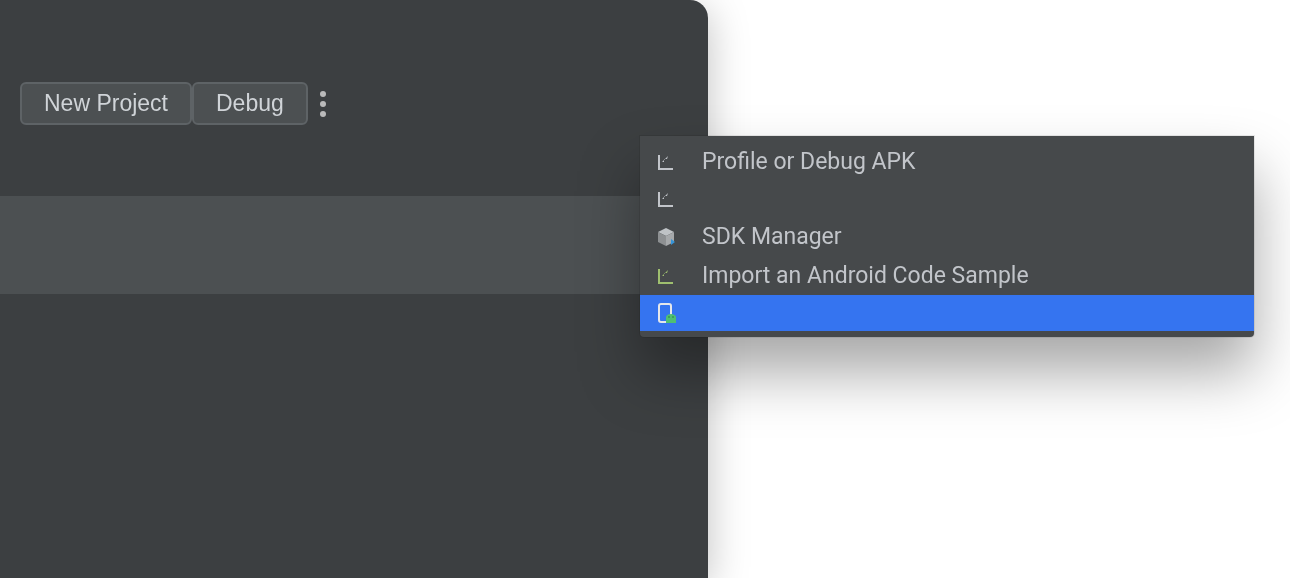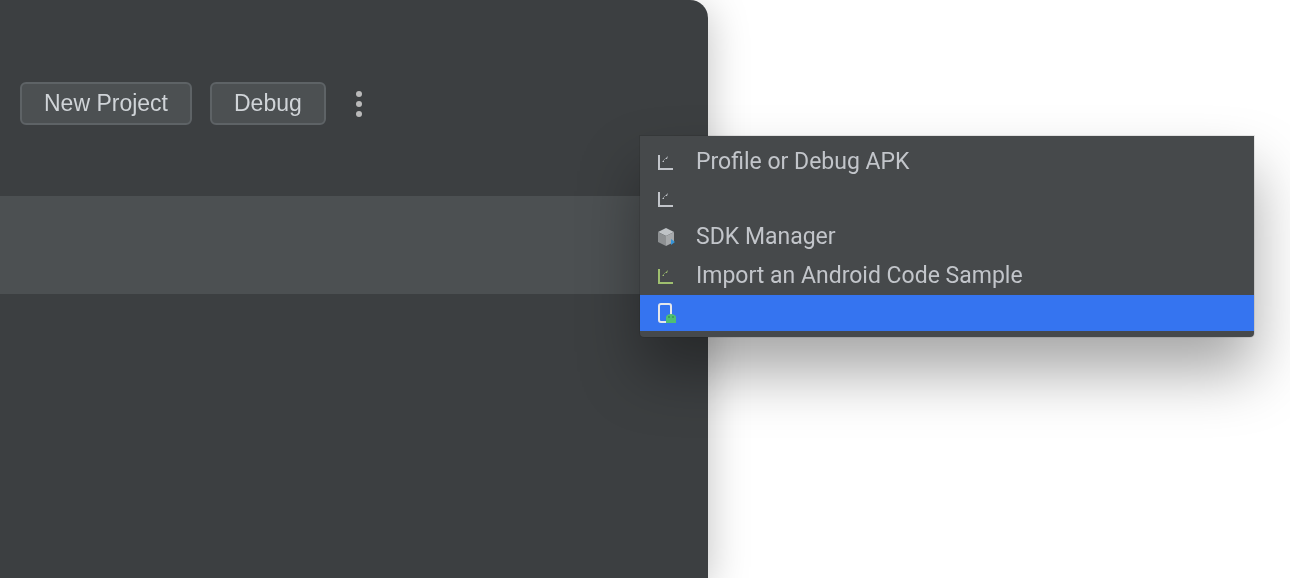--- a/index.html
+++ b/index.html
@@ -20,21 +20,20 @@
       background: #3c3f41;
       border-top-right-radius: 18px;
       box-shadow: 0 8px 40px rgba(0,0,0,0.25);
     }
     .titlebar-spacer {
       height: 60px;
     }
     .toolbar {
       display: flex;
       align-items: center;
-      gap: 18px;
       padding: 22px 20px;
     }
     .btn {
       background: #4c5052;
       border: 2px solid #5e6366;
       border-radius: 6px;
       color: #d0d4d8;
       font-size: 23px;
       padding: 8px 22px;
       cursor: pointer;
@@ -79,21 +78,21 @@
       left: 640px;
       width: 614px;
       background: #46494b;
       box-shadow: 0 35px 60px rgba(0,0,0,0.35), 0 0 0 1px rgba(0,0,0,0.08);
       border-radius: 0 0 4px 4px;
       padding: 6px 0;
     }
     .menu-item {
       display: flex;
       align-items: center;
-      gap: 18px;
+      gap: 24px;
       padding: 6px 14px 6px 14px;
       font-size: 23px;
       color: #c2c5ca;
       cursor: pointer;
       white-space: nowrap;
     }
     .menu-item.selected {
       background: #3574f0;
       color: #ffffff;
     }

